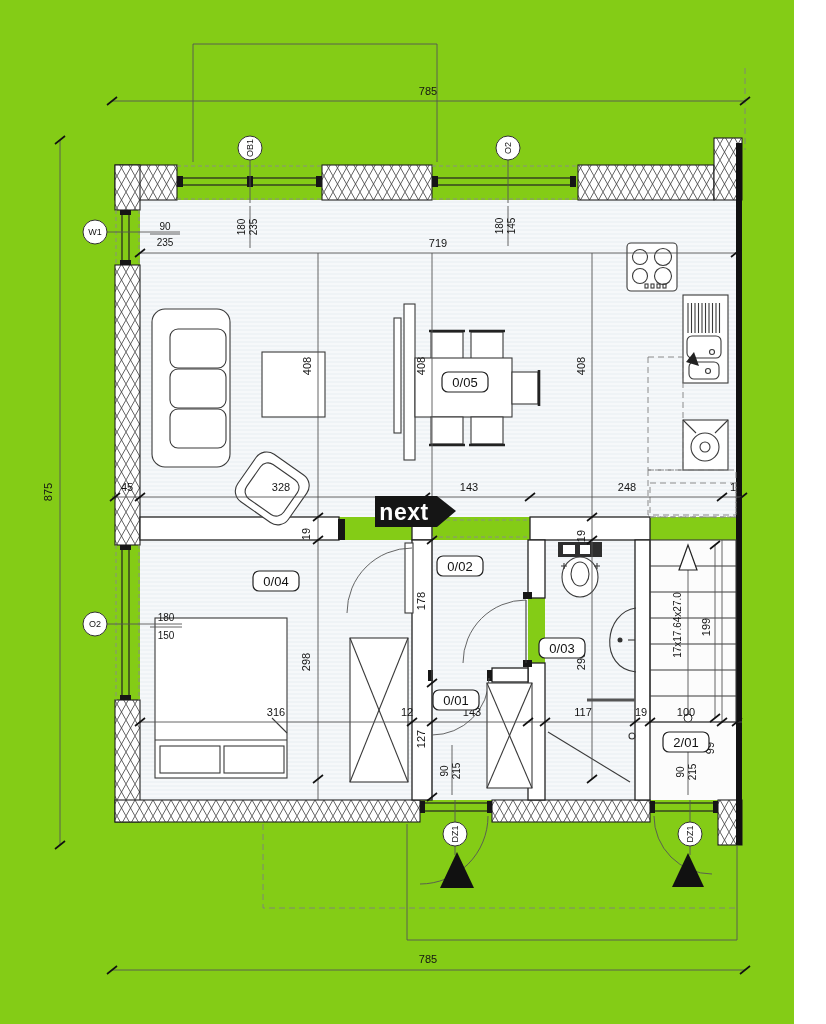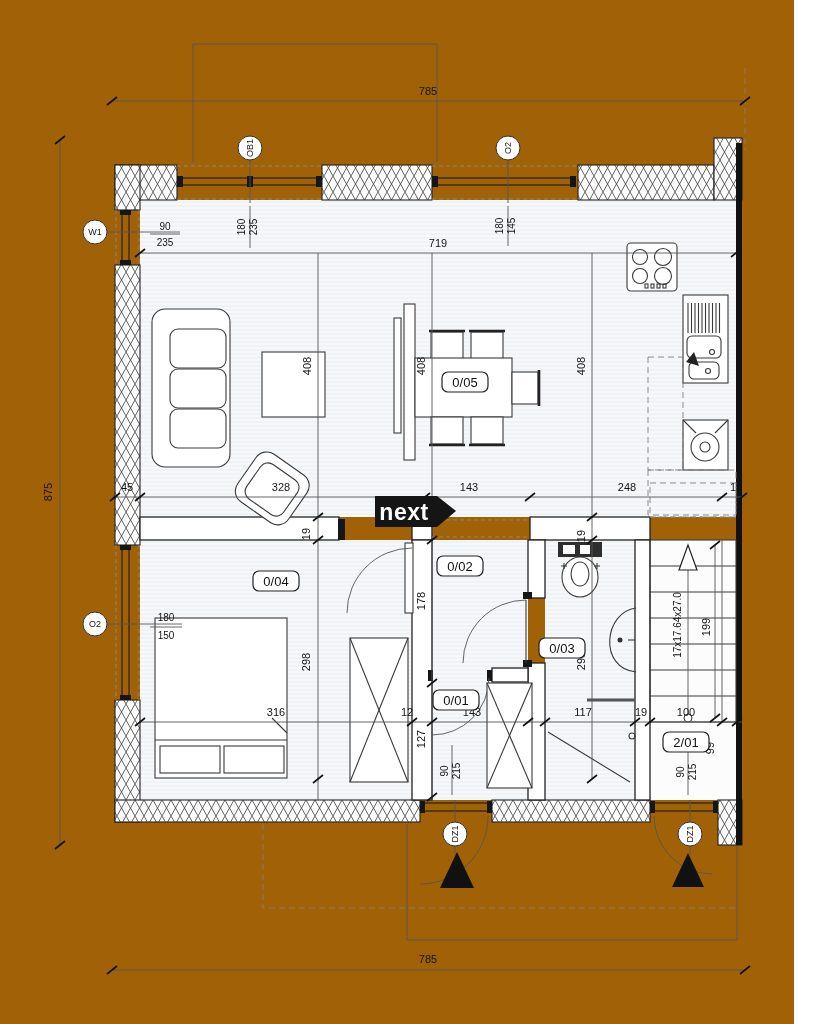--- a/index.html
+++ b/index.html
@@ -1,16 +1,16 @@
 <!DOCTYPE html>
 <html><head>
 <meta charset="utf-8">
 <style>
   html,body{margin:0;padding:0;background:#fff;}
-  .frame{position:relative;width:794px;height:1024px;background:#a16207;overflow:hidden;
+  .frame{position:relative;width:794px;height:1024px;background:#84cc16;overflow:hidden;
          font-family:"Liberation Sans",sans-serif;}
   svg{display:block;}
   .thin{stroke:#555;stroke-width:0.9;fill:none;}
   .line{stroke:#222;stroke-width:1.2;fill:none;}
   .wall{fill:url(#hatch);stroke:#222;stroke-width:1.1;}
   .iwall{fill:#ffffff;stroke:#222;stroke-width:1.3;}
   .furn{fill:#fff;stroke:#3a3a3a;stroke-width:1.1;}
   .furnln{stroke:#3a3a3a;stroke-width:1.1;fill:none;}
   .dash{stroke:#808080;stroke-width:0.9;fill:none;stroke-dasharray:6 4;}
   .dash2{stroke:#8a8a8a;stroke-width:0.9;fill:none;stroke-dasharray:4 3;}

